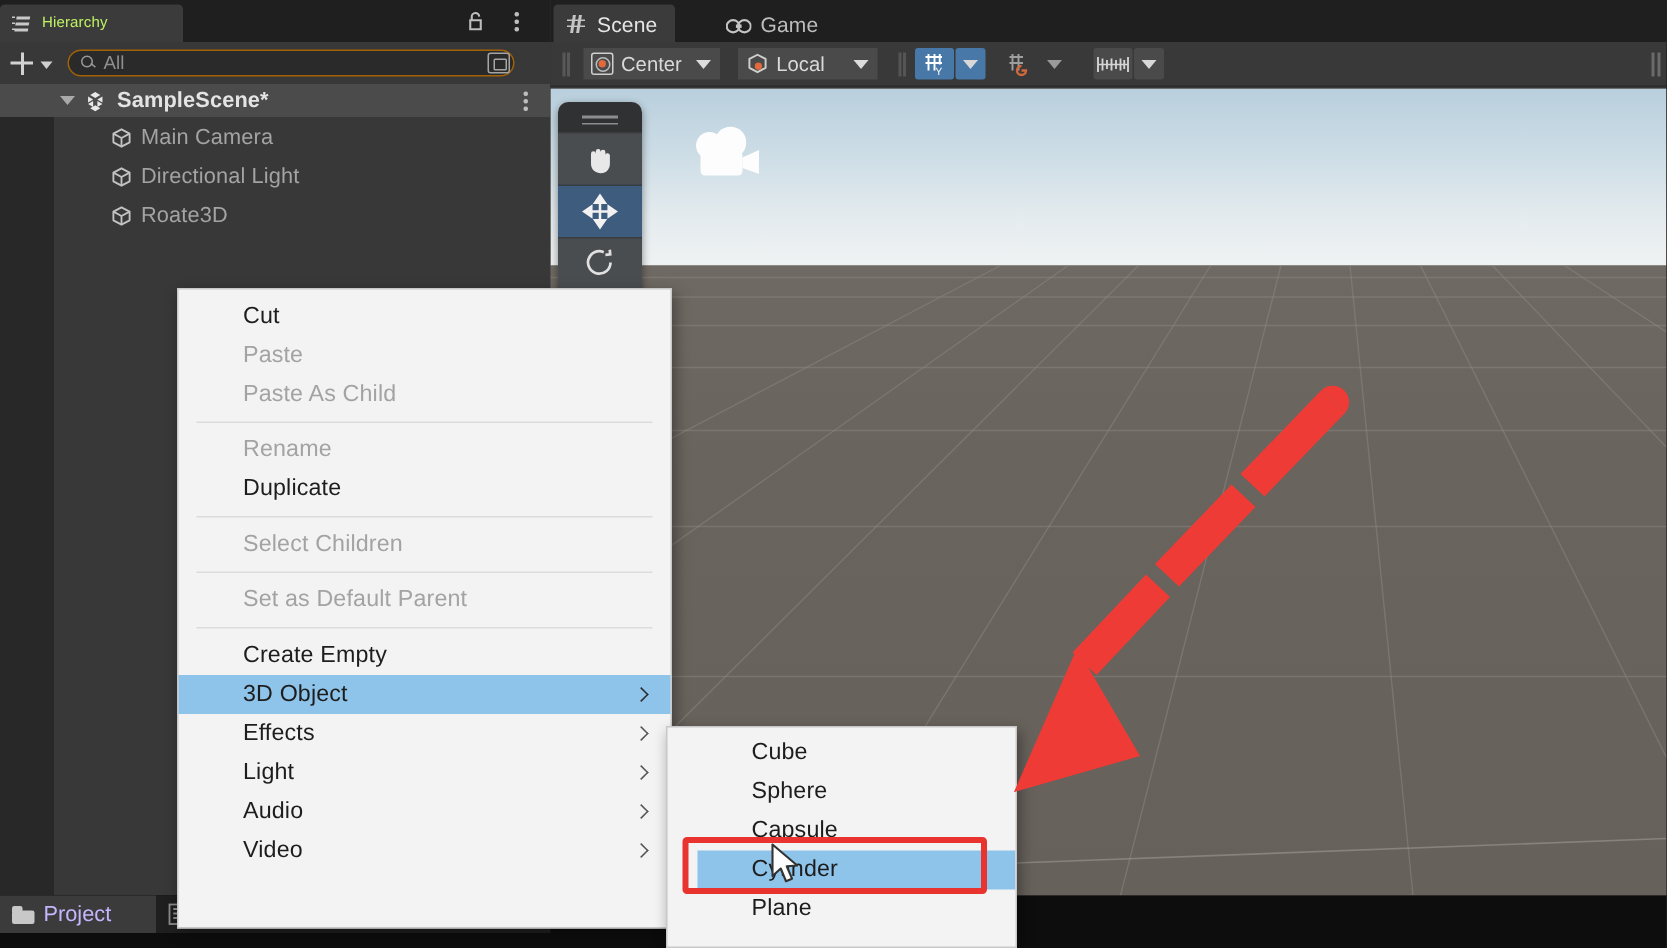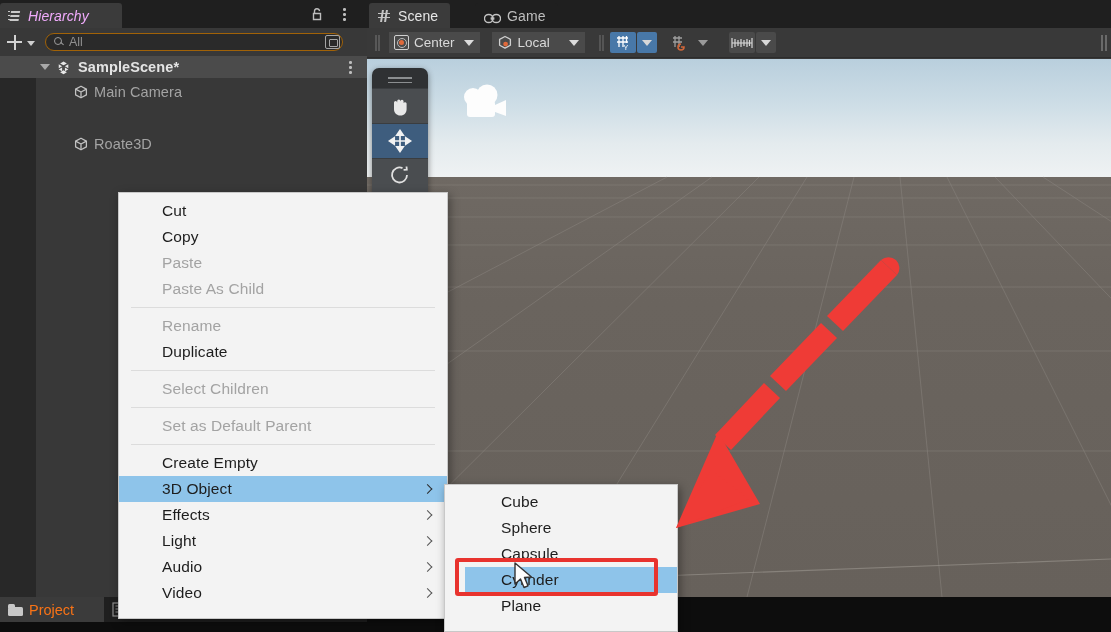--- a/index.html
+++ b/index.html
@@ -19,21 +19,21 @@
   .hier-tabbar {
     position: absolute; left: 0; top: 0; width: 367px; height: 28px;
     background: #1f1f1f;
   }
   .hier-tab {
     position: absolute; left: 0; top: 3px; width: 122px; height: 25px;
     background: #3b3b3b;
     border-top-left-radius: 3px; border-top-right-radius: 3px;
     display: flex; align-items: center; padding-left: 8px; gap: 6px;
   }
-  .hier-tab-label { font-size: 14px; color: #f0abfc; letter-spacing: .1px; font-style: italic; }
+  .hier-tab-label { font-size: 10px; color: #bef264; letter-spacing: .1px; }
   .tab-ico { width: 14px; height: 14px; position: relative; flex: none; }
   .hash-ico::before, .hash-ico::after {
     content: ""; position: absolute; background: #c4c4c4;
   }
   .hash-ico::before { left: 3px; top: 1px; width: 1.5px; height: 12px;
     box-shadow: 4px 0 0 #c4c4c4; transform: skewX(-9deg); }
   .hash-ico::after { left: 0px; top: 4px; width: 12px; height: 1.5px;
     box-shadow: 0 4px 0 #c4c4c4; }
   .list-ico::before {
     content: ""; position: absolute; left: 3px; top: 2px;
@@ -256,21 +256,21 @@
   }
   .folder-ico { width: 15px; height: 12px; position: relative; flex:none; }
   .folder-ico::before {
     content:""; position:absolute; left:0; bottom:0; width:15px; height:9px;
     background:#c8c8c8; border-radius:1.5px;
   }
   .folder-ico::after {
     content:""; position:absolute; left:0; top:0; width:7px; height:4px;
     background:#c8c8c8; border-radius:1.5px 1.5px 0 0;
   }
-  .proj-label { font-size: 14.5px; color: #f97316; }
+  .proj-label { font-size: 14.5px; color: #c4b5fd; }
   .proj-strip {
     position: absolute; left: 104px; top: 0; width: 263px; height: 25px;
     background: #1f1f1f;
   }
   .proj-listico { position: absolute; left: 112px; top: 5px; width: 14px; height: 15px; }
 
   
   .ctx-menu {
     position: absolute; left: 118px; top: 192px; width: 330px; height: 427px;
     background: #f3f3f3; border: 1px solid #c8c8c8;
@@ -368,20 +368,29 @@
       <div class="go-row" style="top:24px">
         <span class="cube-ico">
           <svg width="16" height="16" viewBox="0 0 16 16">
             <path d="M8 2.2 13.4 5.1 13.4 10.9 8 13.8 2.6 10.9 2.6 5.1 Z" fill="none" stroke="#c2c2c2" stroke-width="1.25" stroke-linejoin="round"></path>
             <path d="M2.6 5.1 8 8.0 13.4 5.1 M8 8.0 8 13.8" fill="none" stroke="#c2c2c2" stroke-width="1.25" stroke-linejoin="round"></path>
           </svg>
         </span>
         <span class="go-label">Main Camera</span>
       </div>
 
+      <div class="go-row" style="top:50px">
+        <span class="cube-ico">
+          <svg width="16" height="16" viewBox="0 0 16 16">
+            <path d="M8 2.2 13.4 5.1 13.4 10.9 8 13.8 2.6 10.9 2.6 5.1 Z" fill="none" stroke="#c2c2c2" stroke-width="1.25" stroke-linejoin="round"></path>
+            <path d="M2.6 5.1 8 8.0 13.4 5.1 M8 8.0 8 13.8" fill="none" stroke="#c2c2c2" stroke-width="1.25" stroke-linejoin="round"></path>
+          </svg>
+        </span>
+        <span class="go-label">Directional Light</span>
+      </div>
 
       <div class="go-row" style="top:76px">
         <span class="cube-ico">
           <svg width="16" height="16" viewBox="0 0 16 16">
             <path d="M8 2.2 13.4 5.1 13.4 10.9 8 13.8 2.6 10.9 2.6 5.1 Z" fill="none" stroke="#c2c2c2" stroke-width="1.25" stroke-linejoin="round"></path>
             <path d="M2.6 5.1 8 8.0 13.4 5.1 M8 8.0 8 13.8" fill="none" stroke="#c2c2c2" stroke-width="1.25" stroke-linejoin="round"></path>
           </svg>
         </span>
         <span class="go-label">Roate3D</span>
       </div>
@@ -553,23 +562,20 @@
         <rect x="1" y="1" width="11" height="13" fill="none" stroke="#8d8d8d" stroke-width="1.2"></rect>
         <path d="M3.5 4 h6 M3.5 7 h6 M3.5 10 h6" stroke="#8d8d8d" stroke-width="1.2"></path>
       </svg>
     </div>
   </div>
 
   <div class="ctx-menu">
     <div class="ctx-item enabled">
       <span>Cut</span>
     </div>
-    <div class="ctx-item enabled">
-      <span>Copy</span>
-    </div>
     <div class="ctx-item disabled">
       <span>Paste</span>
     </div>
     <div class="ctx-item disabled">
       <span>Paste As Child</span>
     </div>
     <div class="ctx-sep"></div>
     <div class="ctx-item disabled">
       <span>Rename</span>
     </div>

